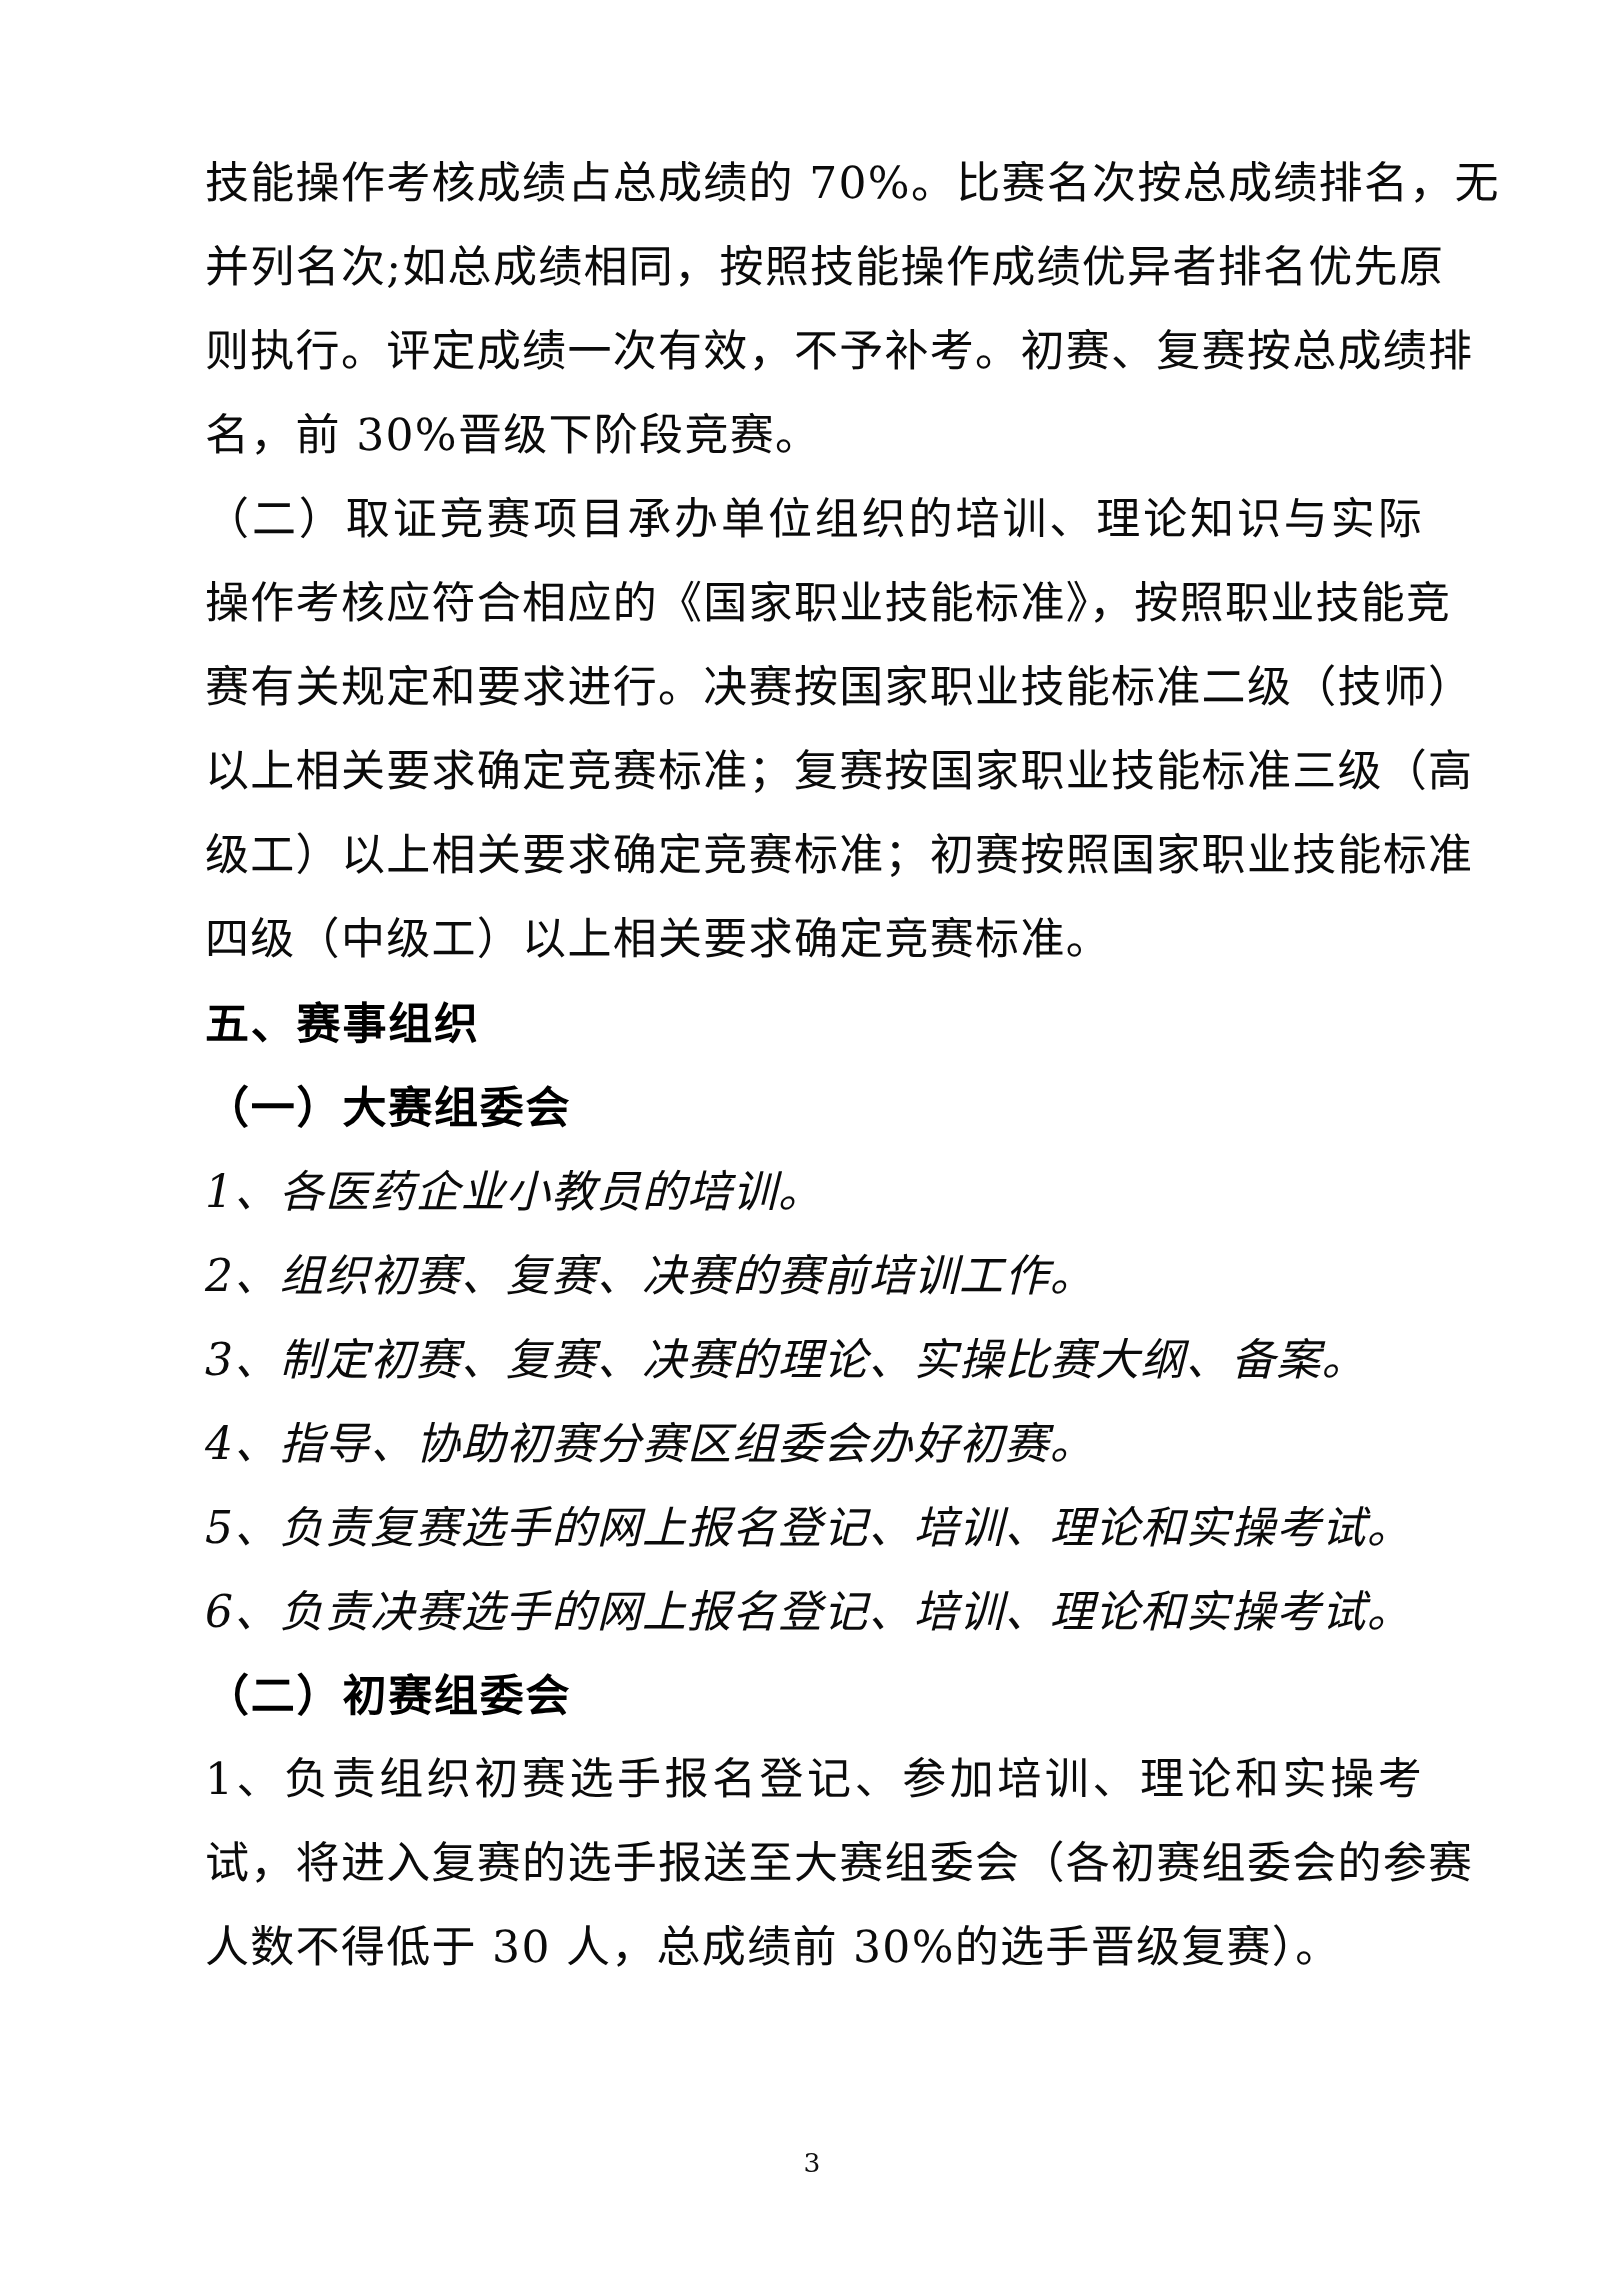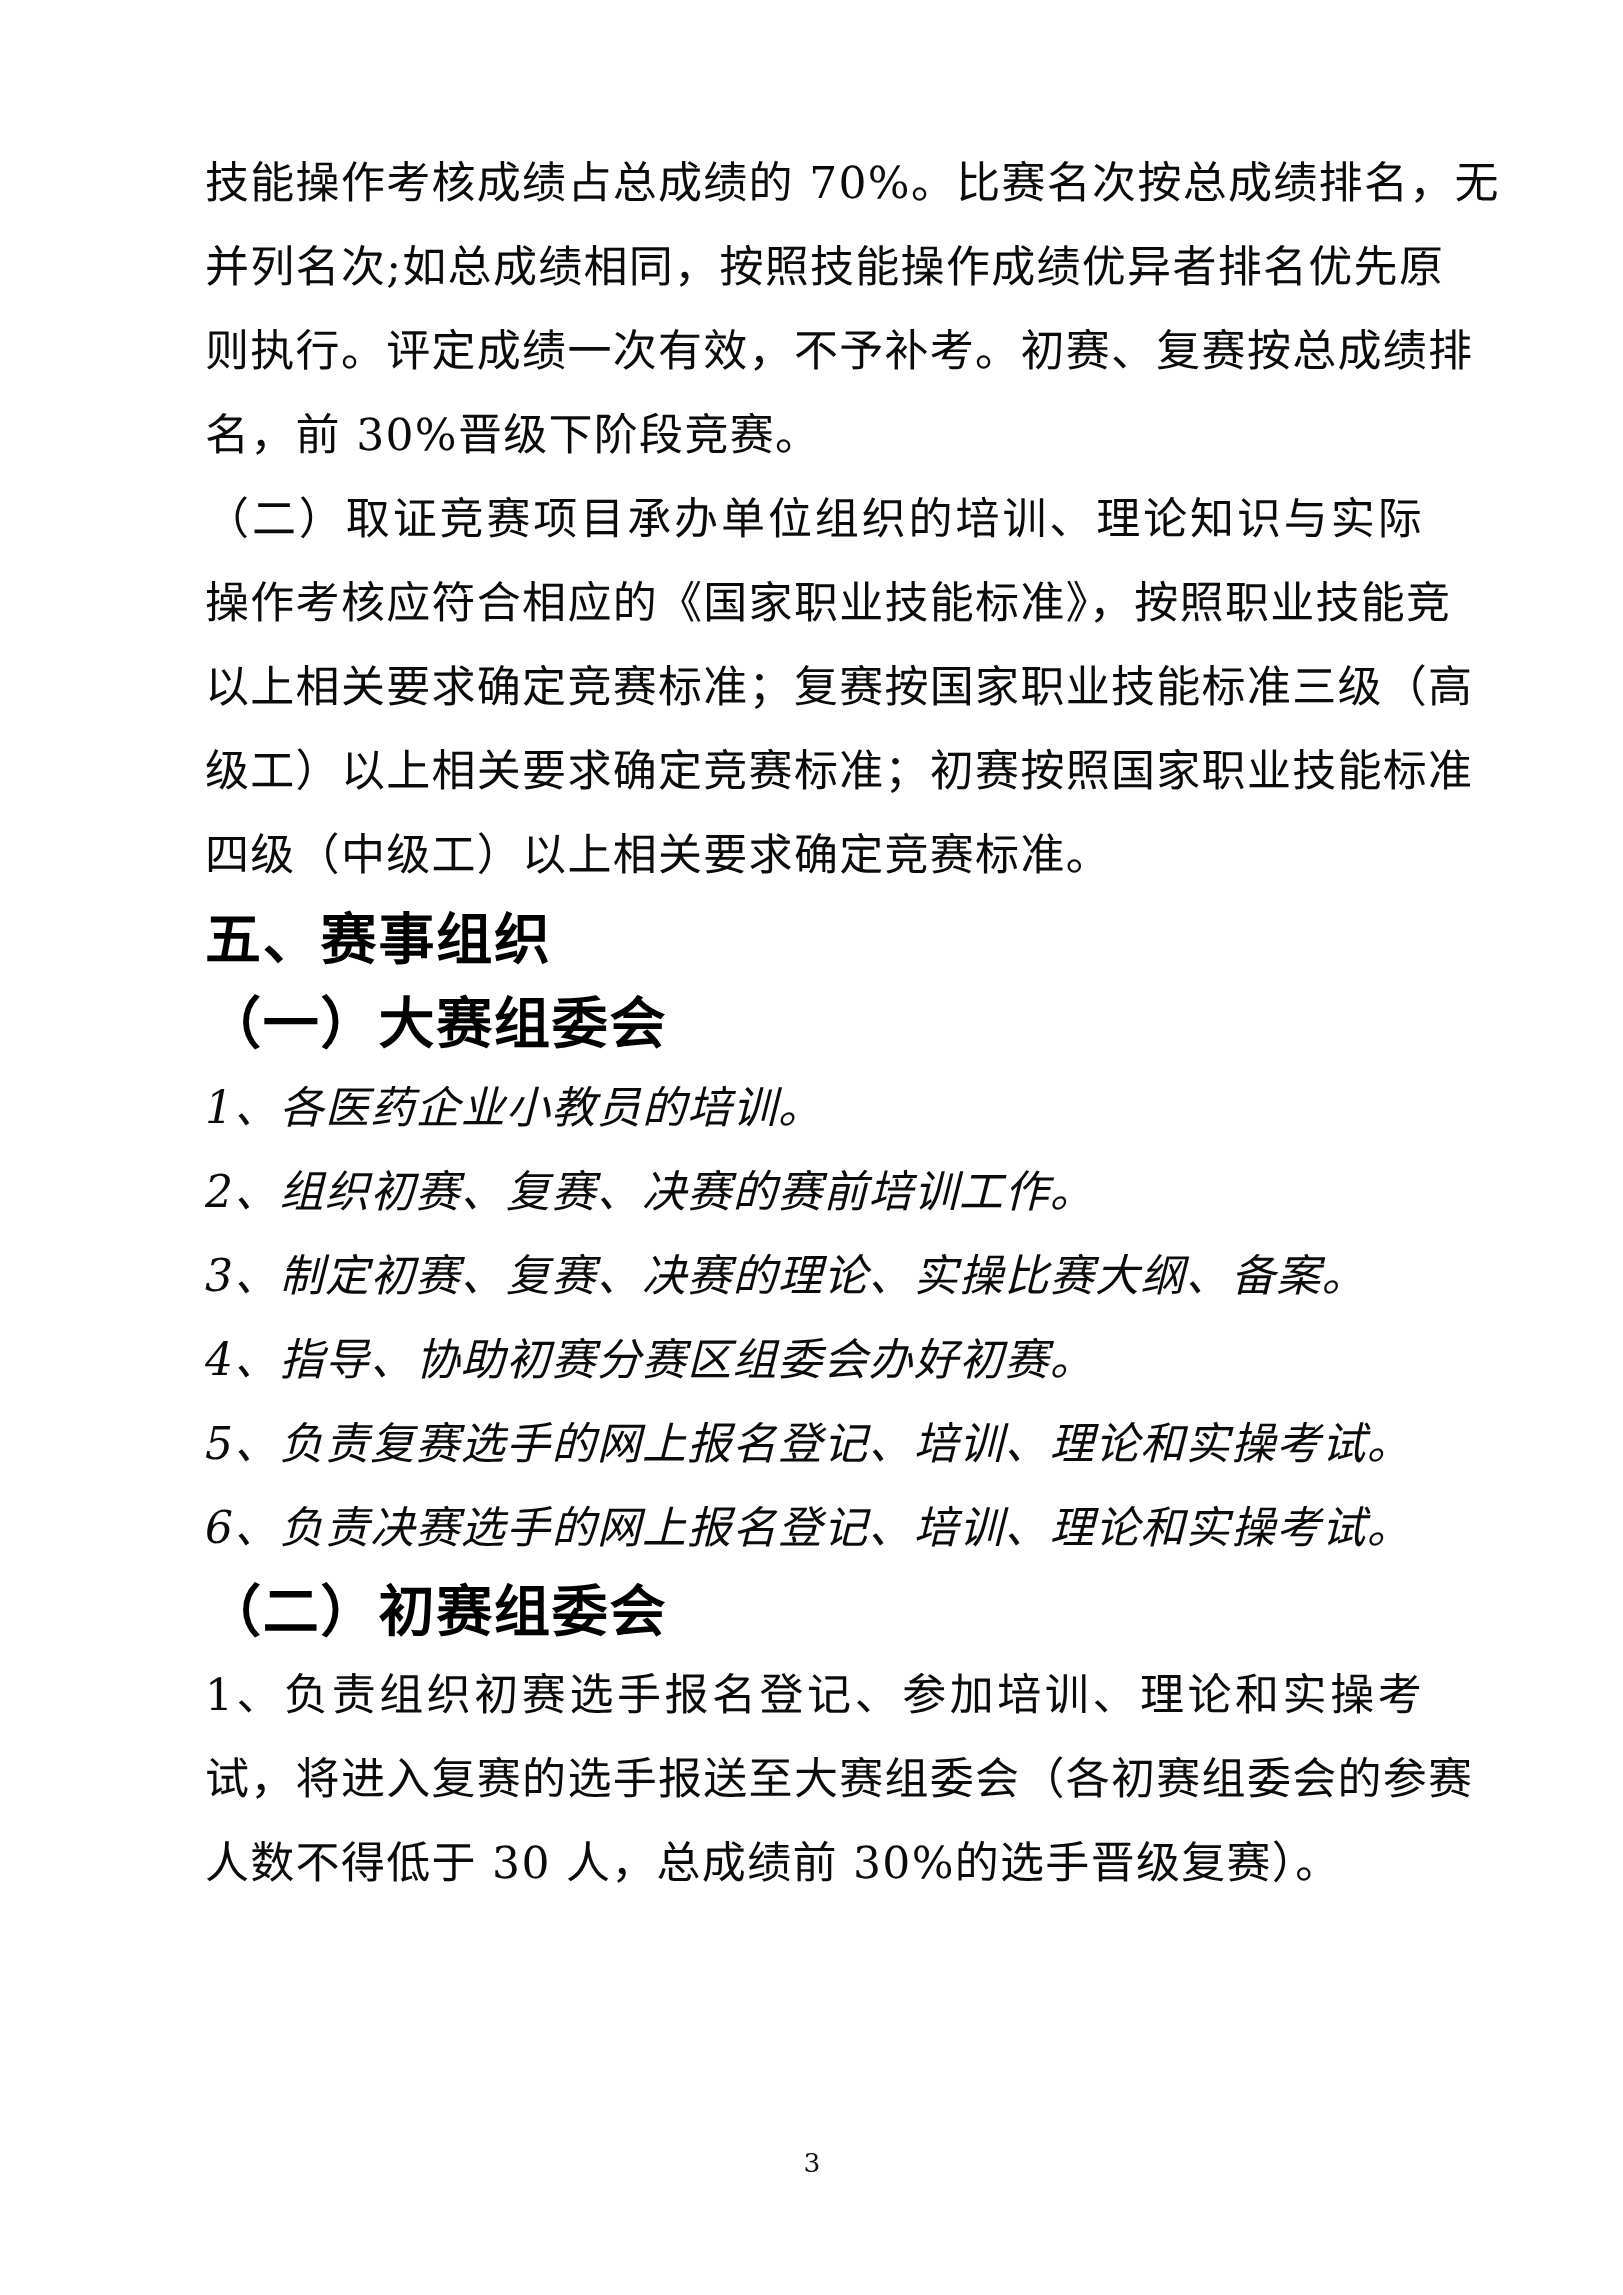--- a/index.html
+++ b/index.html
@@ -41,21 +41,21 @@
   .just {
     text-align: justify;
     text-align-last: justify;
   }
   .lastline {
     text-align: right;
     text-align-last: left;
   }
   
   .heading {
-    font-size: 56px;
+    font-size: 44px;
     line-height: 84px;
     font-weight: 700;
     color: #000000;
     letter-spacing: 1.8px;
     white-space: pre;
     font-family: "DejaVu Sans", "Liberation Sans", sans-serif;
   }
   .list-line {
     font-size: 44px;
     line-height: 84px;
@@ -86,20 +86,21 @@
     <div class="para-block">
       <div class="line just">技能操作考核成绩占总成绩的 70%。比赛名次按总成绩排名，无</div>
       <div class="line just">并列名次;如总成绩相同，按照技能操作成绩优异者排名优先原</div>
       <div class="line just">则执行。评定成绩一次有效，不予补考。初赛、复赛按总成绩排</div>
       <div class="line lastline">名，前 30%晋级下阶段竞赛。</div>
     </div>
 
     <div class="para-block">
       <div class="line just">（二）取证竞赛项目承办单位组织的培训、理论知识与实际</div>
       <div class="line just">操作考核应符合相应的《国家职业技能标准》，按照职业技能竞</div>
+      <div class="line just">赛有关规定和要求进行。决赛按国家职业技能标准二级（技师）</div>
       <div class="line just">以上相关要求确定竞赛标准；复赛按国家职业技能标准三级（高</div>
       <div class="line just">级工）以上相关要求确定竞赛标准；初赛按照国家职业技能标准</div>
       <div class="line lastline">四级（中级工）以上相关要求确定竞赛标准。</div>
     </div>
 
     <div class="heading">五、赛事组织</div>
 
     <div class="heading">（一）大赛组委会</div>
 
     <div class="list-line">1、各医药企业小教员的培训。</div>

